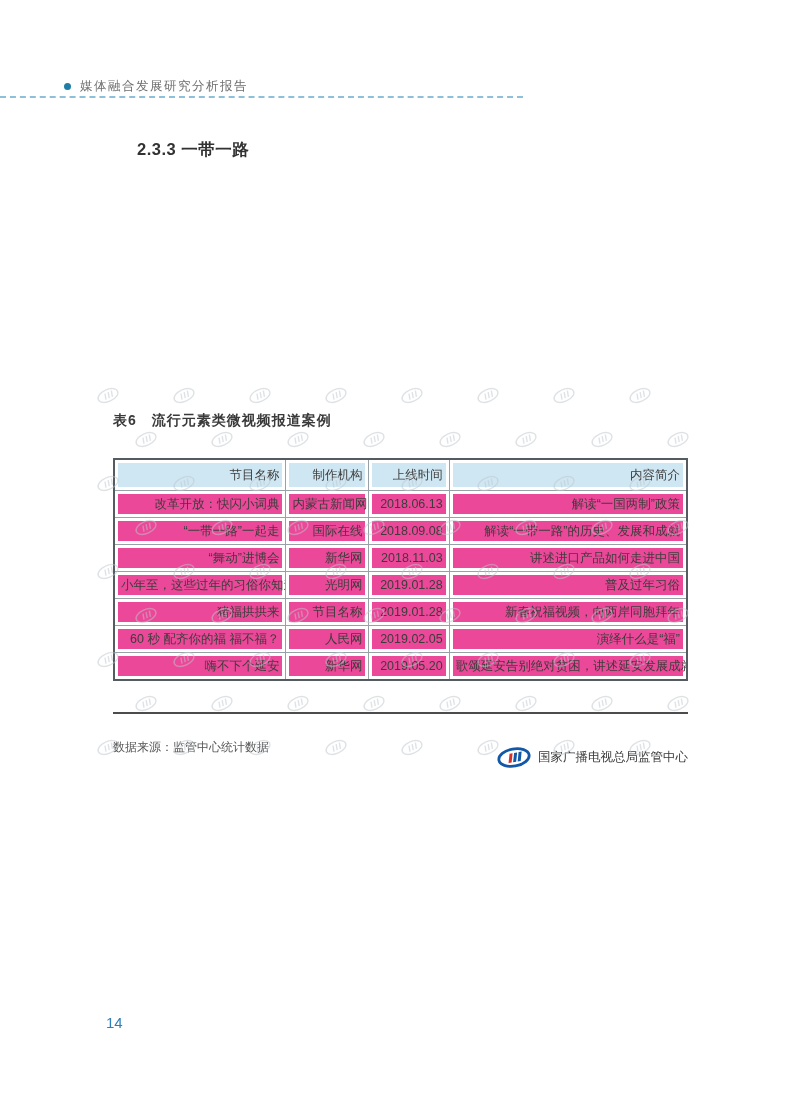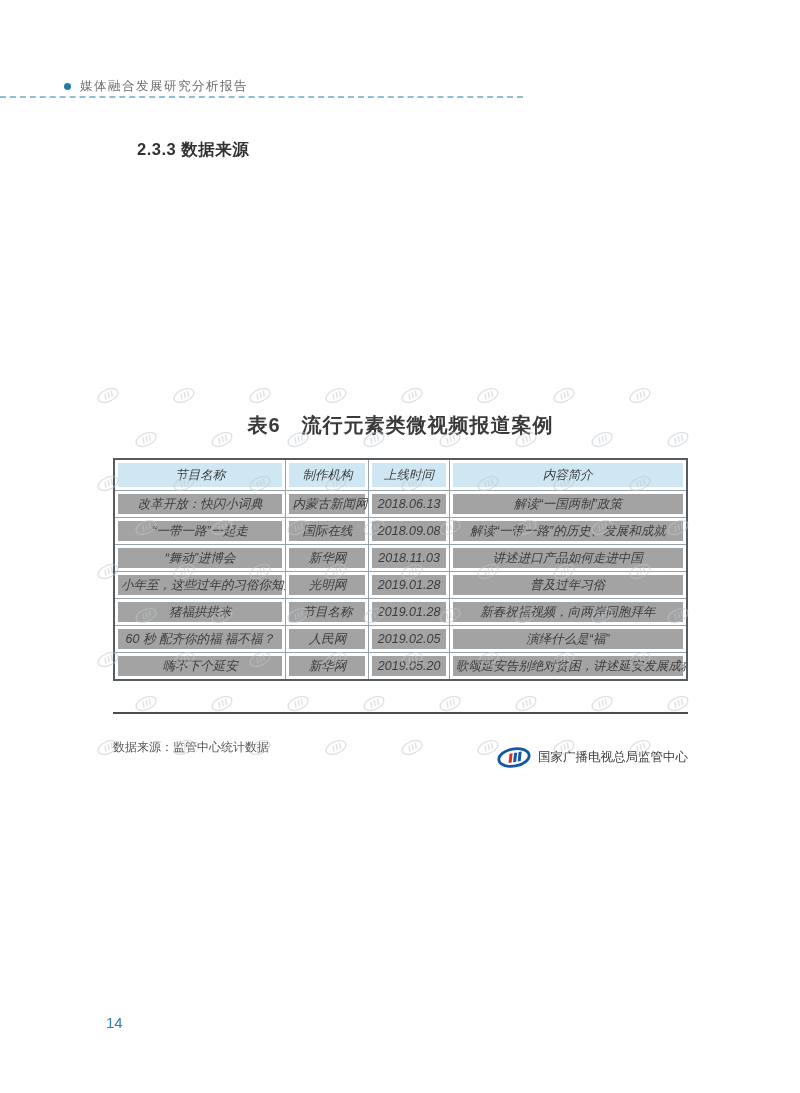--- a/index.html
+++ b/index.html
@@ -17,37 +17,36 @@
   .bullet{width:7px;height:7px;border-radius:50%;background:#1f7ea6;display:inline-block;}
   .doc-header-title{font-size:12.5px;color:#6e6e6e;letter-spacing:1.5px;}
   .dashed-rule{position:absolute;left:0;top:96px;width:523px;border-bottom:2px dashed #8fc0da;}
   
   .section-heading{position:absolute;left:137px;top:139px;margin:0;font-size:16.5px;font-weight:bold;color:#323232;letter-spacing:0.5px;}
   .body-paragraph{
     position:absolute;left:104px;top:167px;width:594px;margin:0;
     font-size:15px;line-height:37px;text-align:justify;text-indent:2em;color:#3f3f3f;
   }
   
-  .table-title{position:absolute;left:113px;top:412px;width:575px;text-align:center;font-size:20px;font-weight:bold;color:#3a3a3a;letter-spacing:1px;}
+  .table-title{position:absolute;left:113px;top:412px;width:575px;font-size:14px;font-weight:bold;color:#3a3a3a;letter-spacing:1px;}
   table.data-table{
     position:absolute;left:113px;top:458px;width:575px;
     border-collapse:collapse;table-layout:fixed;
     border:2px solid #545b61;
     font-size:12.5px;color:#3c3c3c;
   }
   table.data-table th,table.data-table td{
     border:1px solid #98a1a8;
     box-shadow:inset 0 0 0 3px #ffffff;
-    text-align:center;vertical-align:middle;
+    text-align:right;vertical-align:middle;
     padding:0 6px;white-space:nowrap;overflow:hidden;
     font-weight:normal;
-    font-style:italic;
   }
   table.data-table th{background:#cfe7f3;height:30px;}
-  table.data-table td{background:#a3a3a3;height:26px;}
+  table.data-table td{background:#ec4899;height:26px;}
   col.c1{width:30%;} col.c2{width:14.5%;} col.c3{width:14%;} col.c4{width:41.5%;}
   
   .footer-rule{position:absolute;left:113px;top:712px;width:575px;border-bottom:2px solid #4c4c4c;}
   .footer{position:absolute;left:113px;top:726px;width:575px;display:flex;justify-content:space-between;align-items:center;font-size:12px;color:#555;}
   .org{display:flex;align-items:center;gap:7px;color:#3a3a3a;font-size:12.5px;margin-top:21px;}
   .logo{display:inline-block;}
   
   .page-number{position:absolute;left:106px;top:1014px;font-size:15px;color:#2e7eb8;}
   
   #wm-layer{position:absolute;left:0;top:0;width:800px;height:1093px;pointer-events:none;z-index:6;}
@@ -57,21 +56,21 @@
 <body>
 
 <div class="page">
 
   <div class="doc-header">
     <span class="bullet"></span>
     <span class="doc-header-title">媒体融合发展研究分析报告</span>
   </div>
   <div class="dashed-rule"></div>
 
-  <h2 class="section-heading">2.3.3 数据来源</h2>
+  <h2 class="section-heading">2.3.3 一带一路</h2>
 
 
   <div class="table-title">表6　流行元素类微视频报道案例</div>
 
   <table class="data-table">
     <colgroup>
         <col class="c1">
         <col class="c2">
         <col class="c3">
         <col class="c4">

